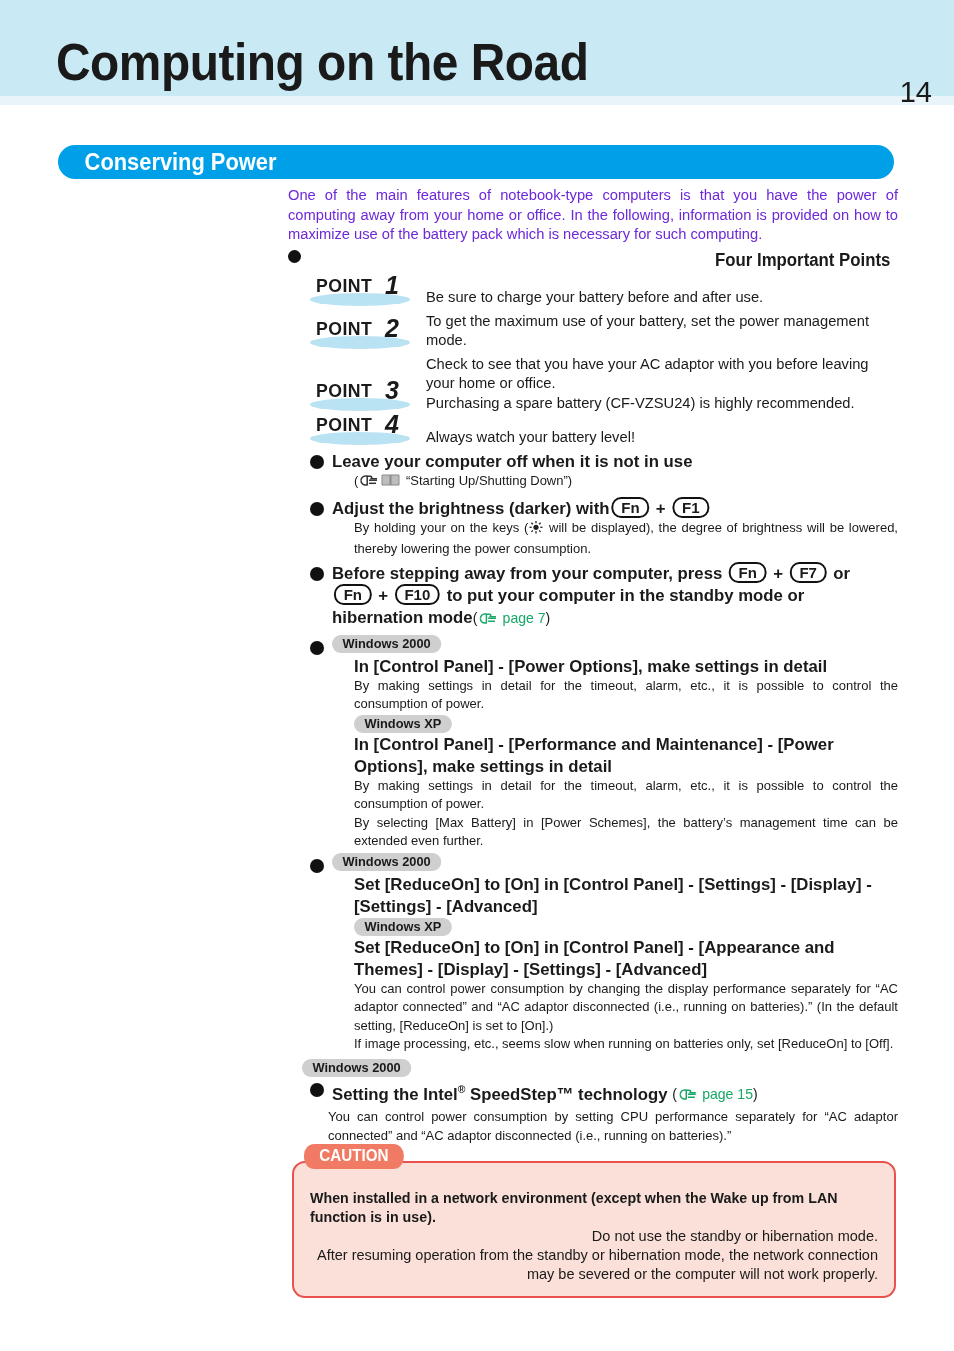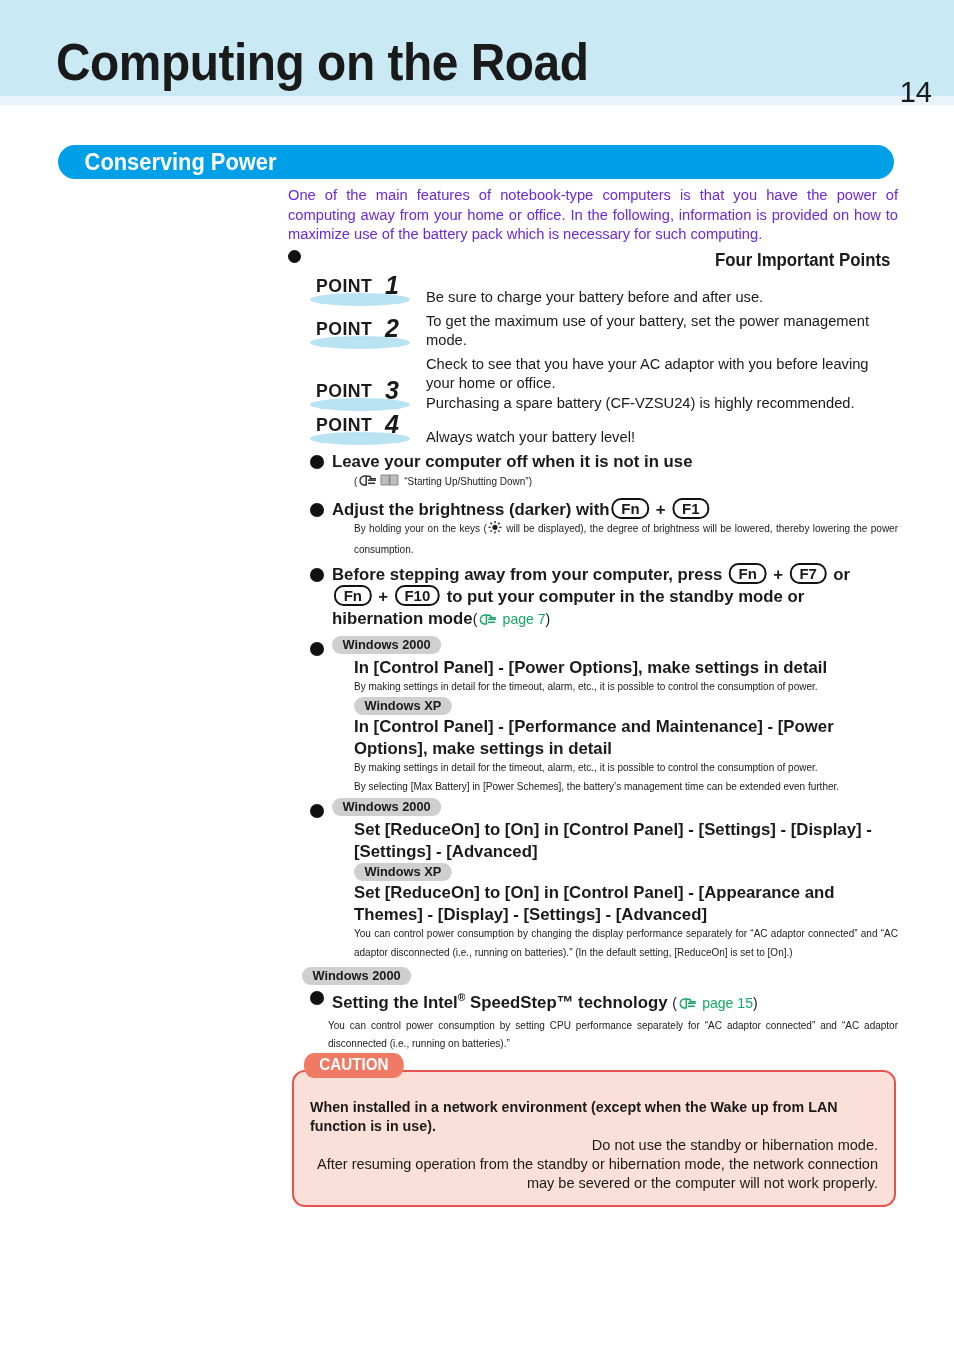--- a/index.html
+++ b/index.html
@@ -141,21 +141,21 @@
   .item{margin-top:3px;}
   .item-head{display:flex;align-items:flex-start;}
   .item-head .dot{margin-top:5px;margin-left:22px;margin-right:8px;width:14px;height:14px;}
   .item-title{
     font-size:17.3px;font-weight:bold;line-height:22px;
     transform:scaleX(0.97);transform-origin:left top;
     flex:1 1 auto;
   }
   .item-body{
     margin-left:66px;
-    font-size:10px;line-height:18.5px;
+    font-size:13px;line-height:18.5px;
     text-align:justify;
   }
   .item-body.nojust{text-align:left;}
 
   .indent-title{
     margin-left:66px;
     font-size:17.3px;font-weight:bold;line-height:22px;
     transform:scaleX(0.97);transform-origin:left top;
   }
   .indent-badge{margin-left:66px;}
@@ -369,20 +369,21 @@
     <div class="item-head">
       <span class="dot" style="margin-top:6px"></span>
       <span class="osbadge">Windows 2000</span>
     </div>
     <div class="indent-title">Set [ReduceOn] to [On] in [Control Panel] - [Settings] - [Display] - [Settings] - [Advanced]</div>
     <div class="indent-badge">
       <span class="osbadge">Windows XP</span>
     </div>
     <div class="indent-title">Set [ReduceOn] to [On] in [Control Panel] - [Appearance and Themes] - [Display] - [Settings] - [Advanced]</div>
     <div class="item-body">You can control power consumption by changing the display performance separately for “AC adaptor connected” and “AC adaptor disconnected (i.e., running on batteries).”  (In the default setting, [ReduceOn] is set to [On].)</div>
+    <div class="item-body">If image processing, etc., seems slow when running on batteries only, set [ReduceOn] to [Off].</div>
   </div>
 
   <div class="item" style="margin-top:4px">
     <div style="margin-left:14px">
       <span class="osbadge">Windows 2000</span>
     </div>
     <div class="item-head" style="margin-top:1px">
       <span class="dot"></span>
       <span class="item-title"><span>Setting the Intel</span><sup>®</sup><span> SpeedStep™ technology</span> <span class="refgreen nowrap"><span style="color:#1a1a1a">(</span><span class="hand"><svg width="22" height="15" viewBox="0 0 22 15">
                 <g fill="none" stroke="#17a765" stroke-width="1.5">

